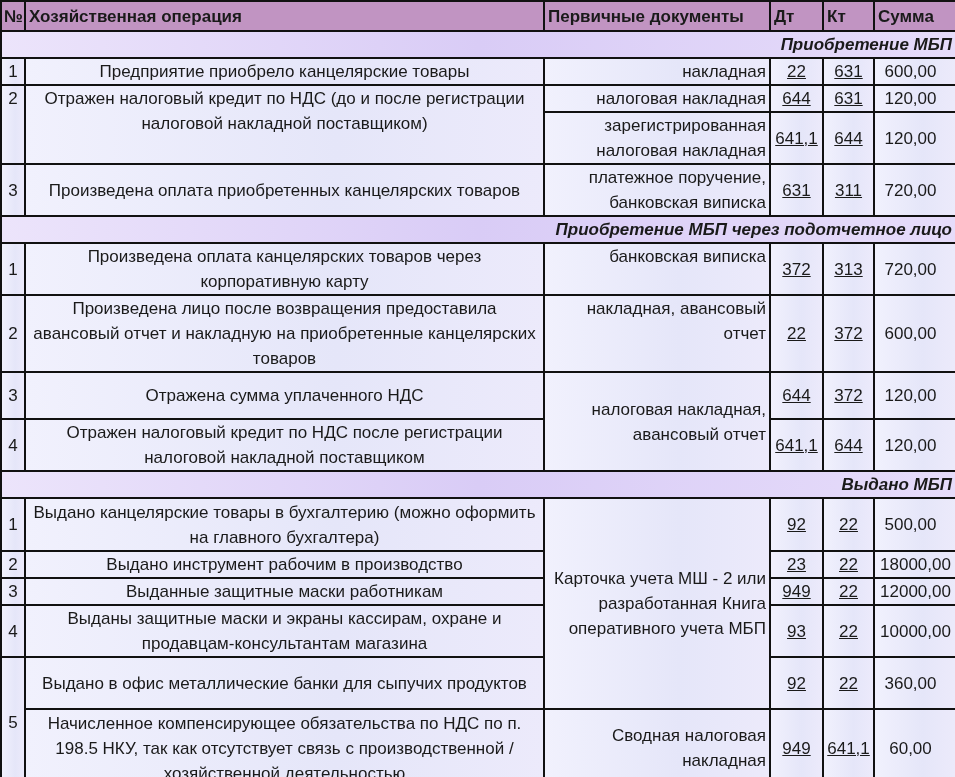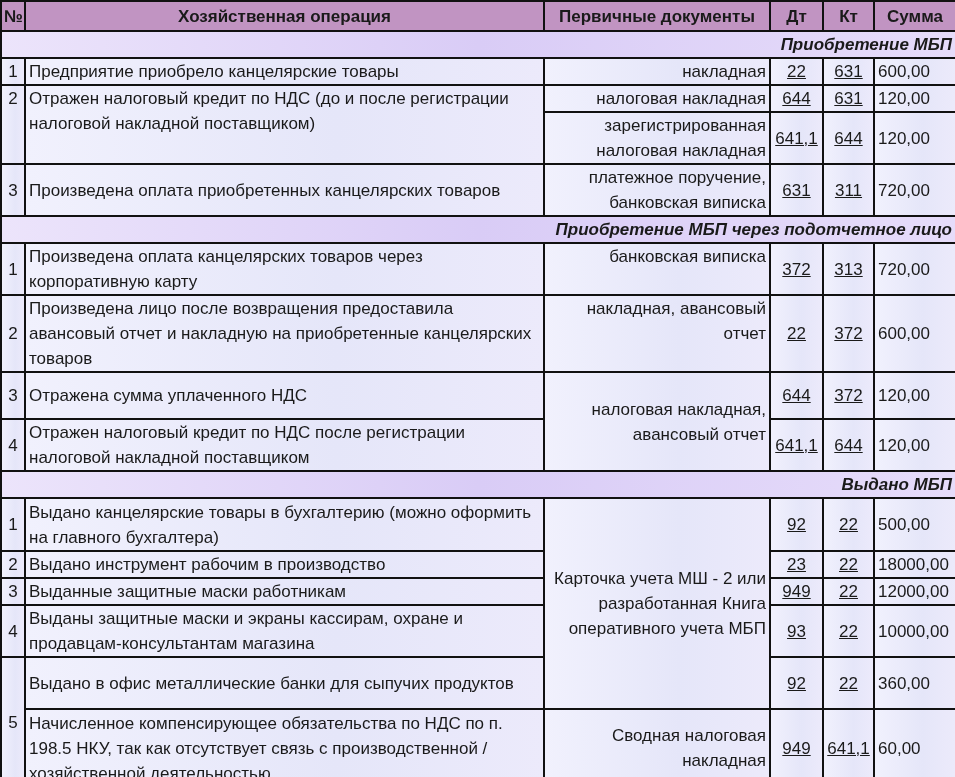--- a/index.html
+++ b/index.html
@@ -1,28 +1,28 @@
 <!DOCTYPE html>
 <html><head>
 <meta charset="utf-8">
 <style>
   html, body { margin:0; padding:0; background:#ffffff; }
   body { width:955px; height:777px; overflow:hidden; position:relative;
          font-family:"Liberation Sans", "DejaVu Sans", sans-serif; color:#1a1a1a; }
   table { border-collapse:collapse; table-layout:fixed; width:955px; position:absolute; left:0; top:0; }
   td, th { border:2px solid #111111; padding:0 3px; font-size:17px; line-height:25px; vertical-align:middle; overflow:hidden; }
-  th { background:#c194c2; font-weight:bold; font-size:17px; height:28px; text-align:center; }
+  th { background:#c194c2; font-weight:bold; font-size:17px; height:28px; text-align:left; }
   th.num { text-align:left; padding-left:2px; }
   td { background:linear-gradient(90deg,#f1f1fd 0%,#e5e6f9 60%,#eceafb 100%); }
   td.section { background:linear-gradient(90deg,#ece4fb 0%,#d9ccf6 50%,#e6dcfa 100%); text-align:right; font-weight:bold; font-style:italic; height:23px;padding-left:12px; }
   td.n { text-align:center; padding:0; }
-  td.op { text-align:left; }
+  td.op { text-align:center; }
   td.doc { text-align:right; }
   td.c { text-align:center; padding:0;text-decoration:underline; }
-  td.s { text-align:left; padding-right:12px; }
+  td.s { text-align:center; padding-right:12px; }
   td.s.wide { padding-right:2px; }
   .doc-top { vertical-align:top;margin-left:20px; }
 </style>
 </head>
 <body>
 
 <table>
   <colgroup>
     <col style="width:24px">
     <col style="width:519px">

